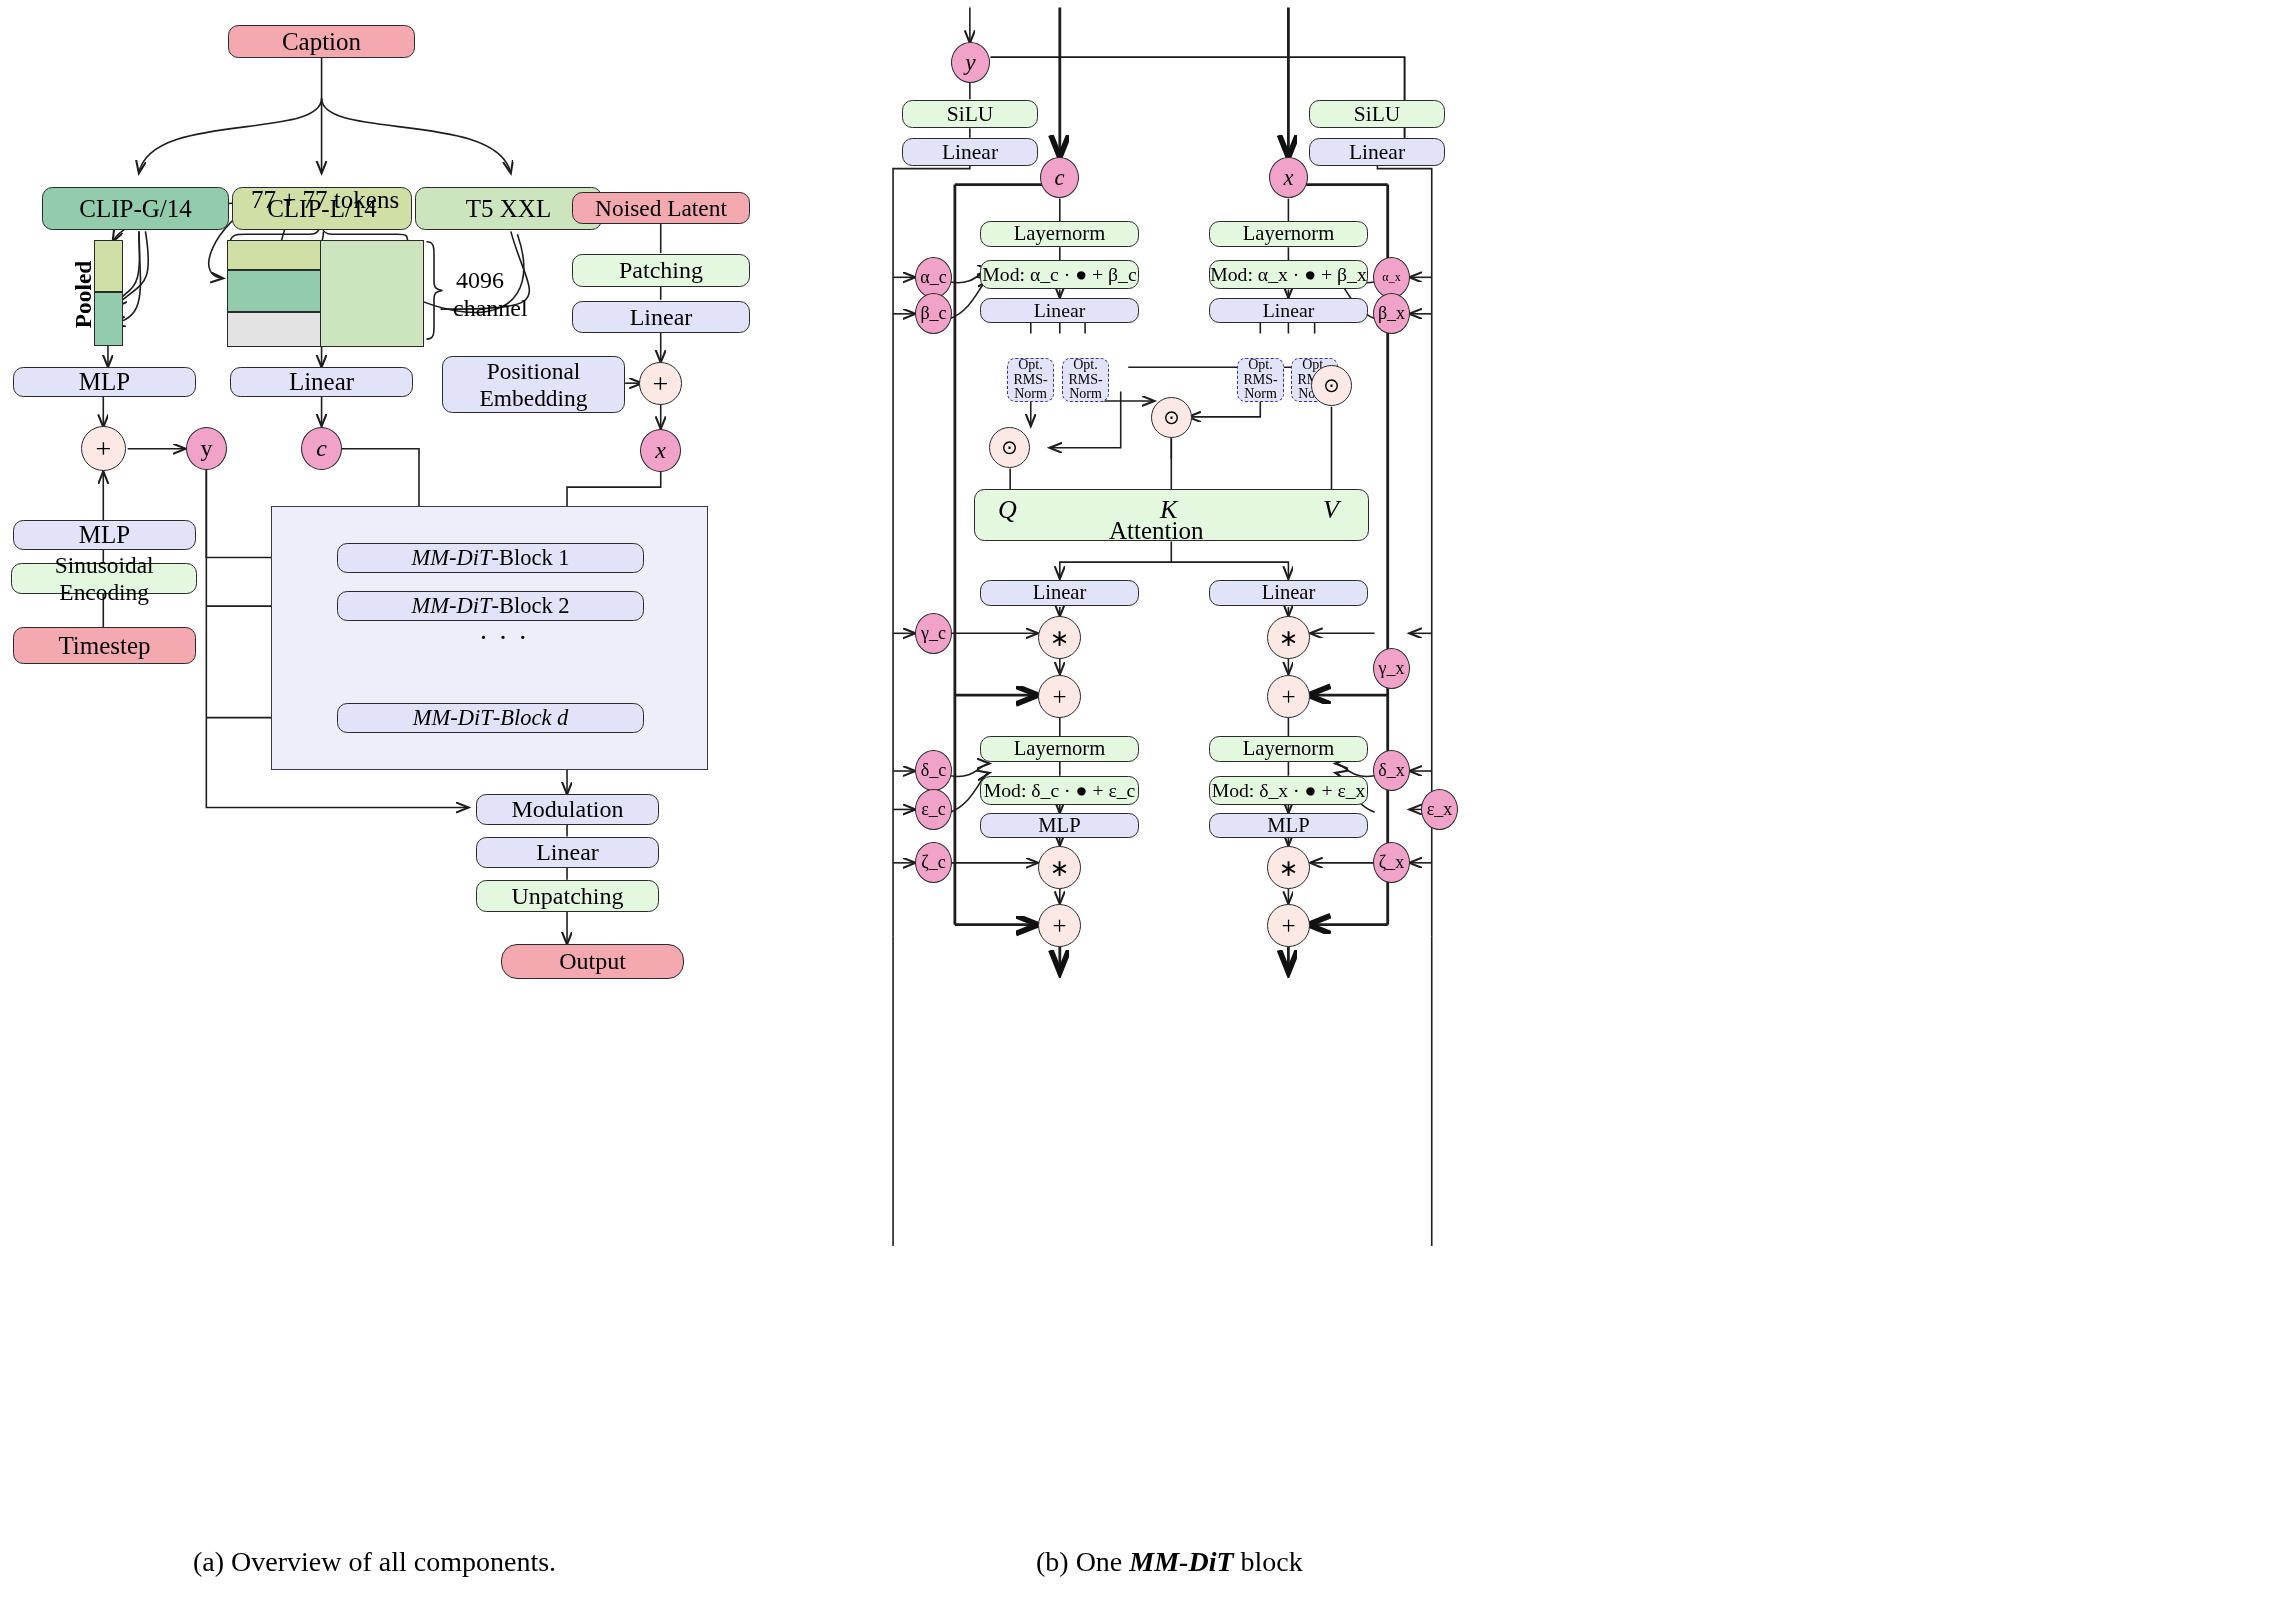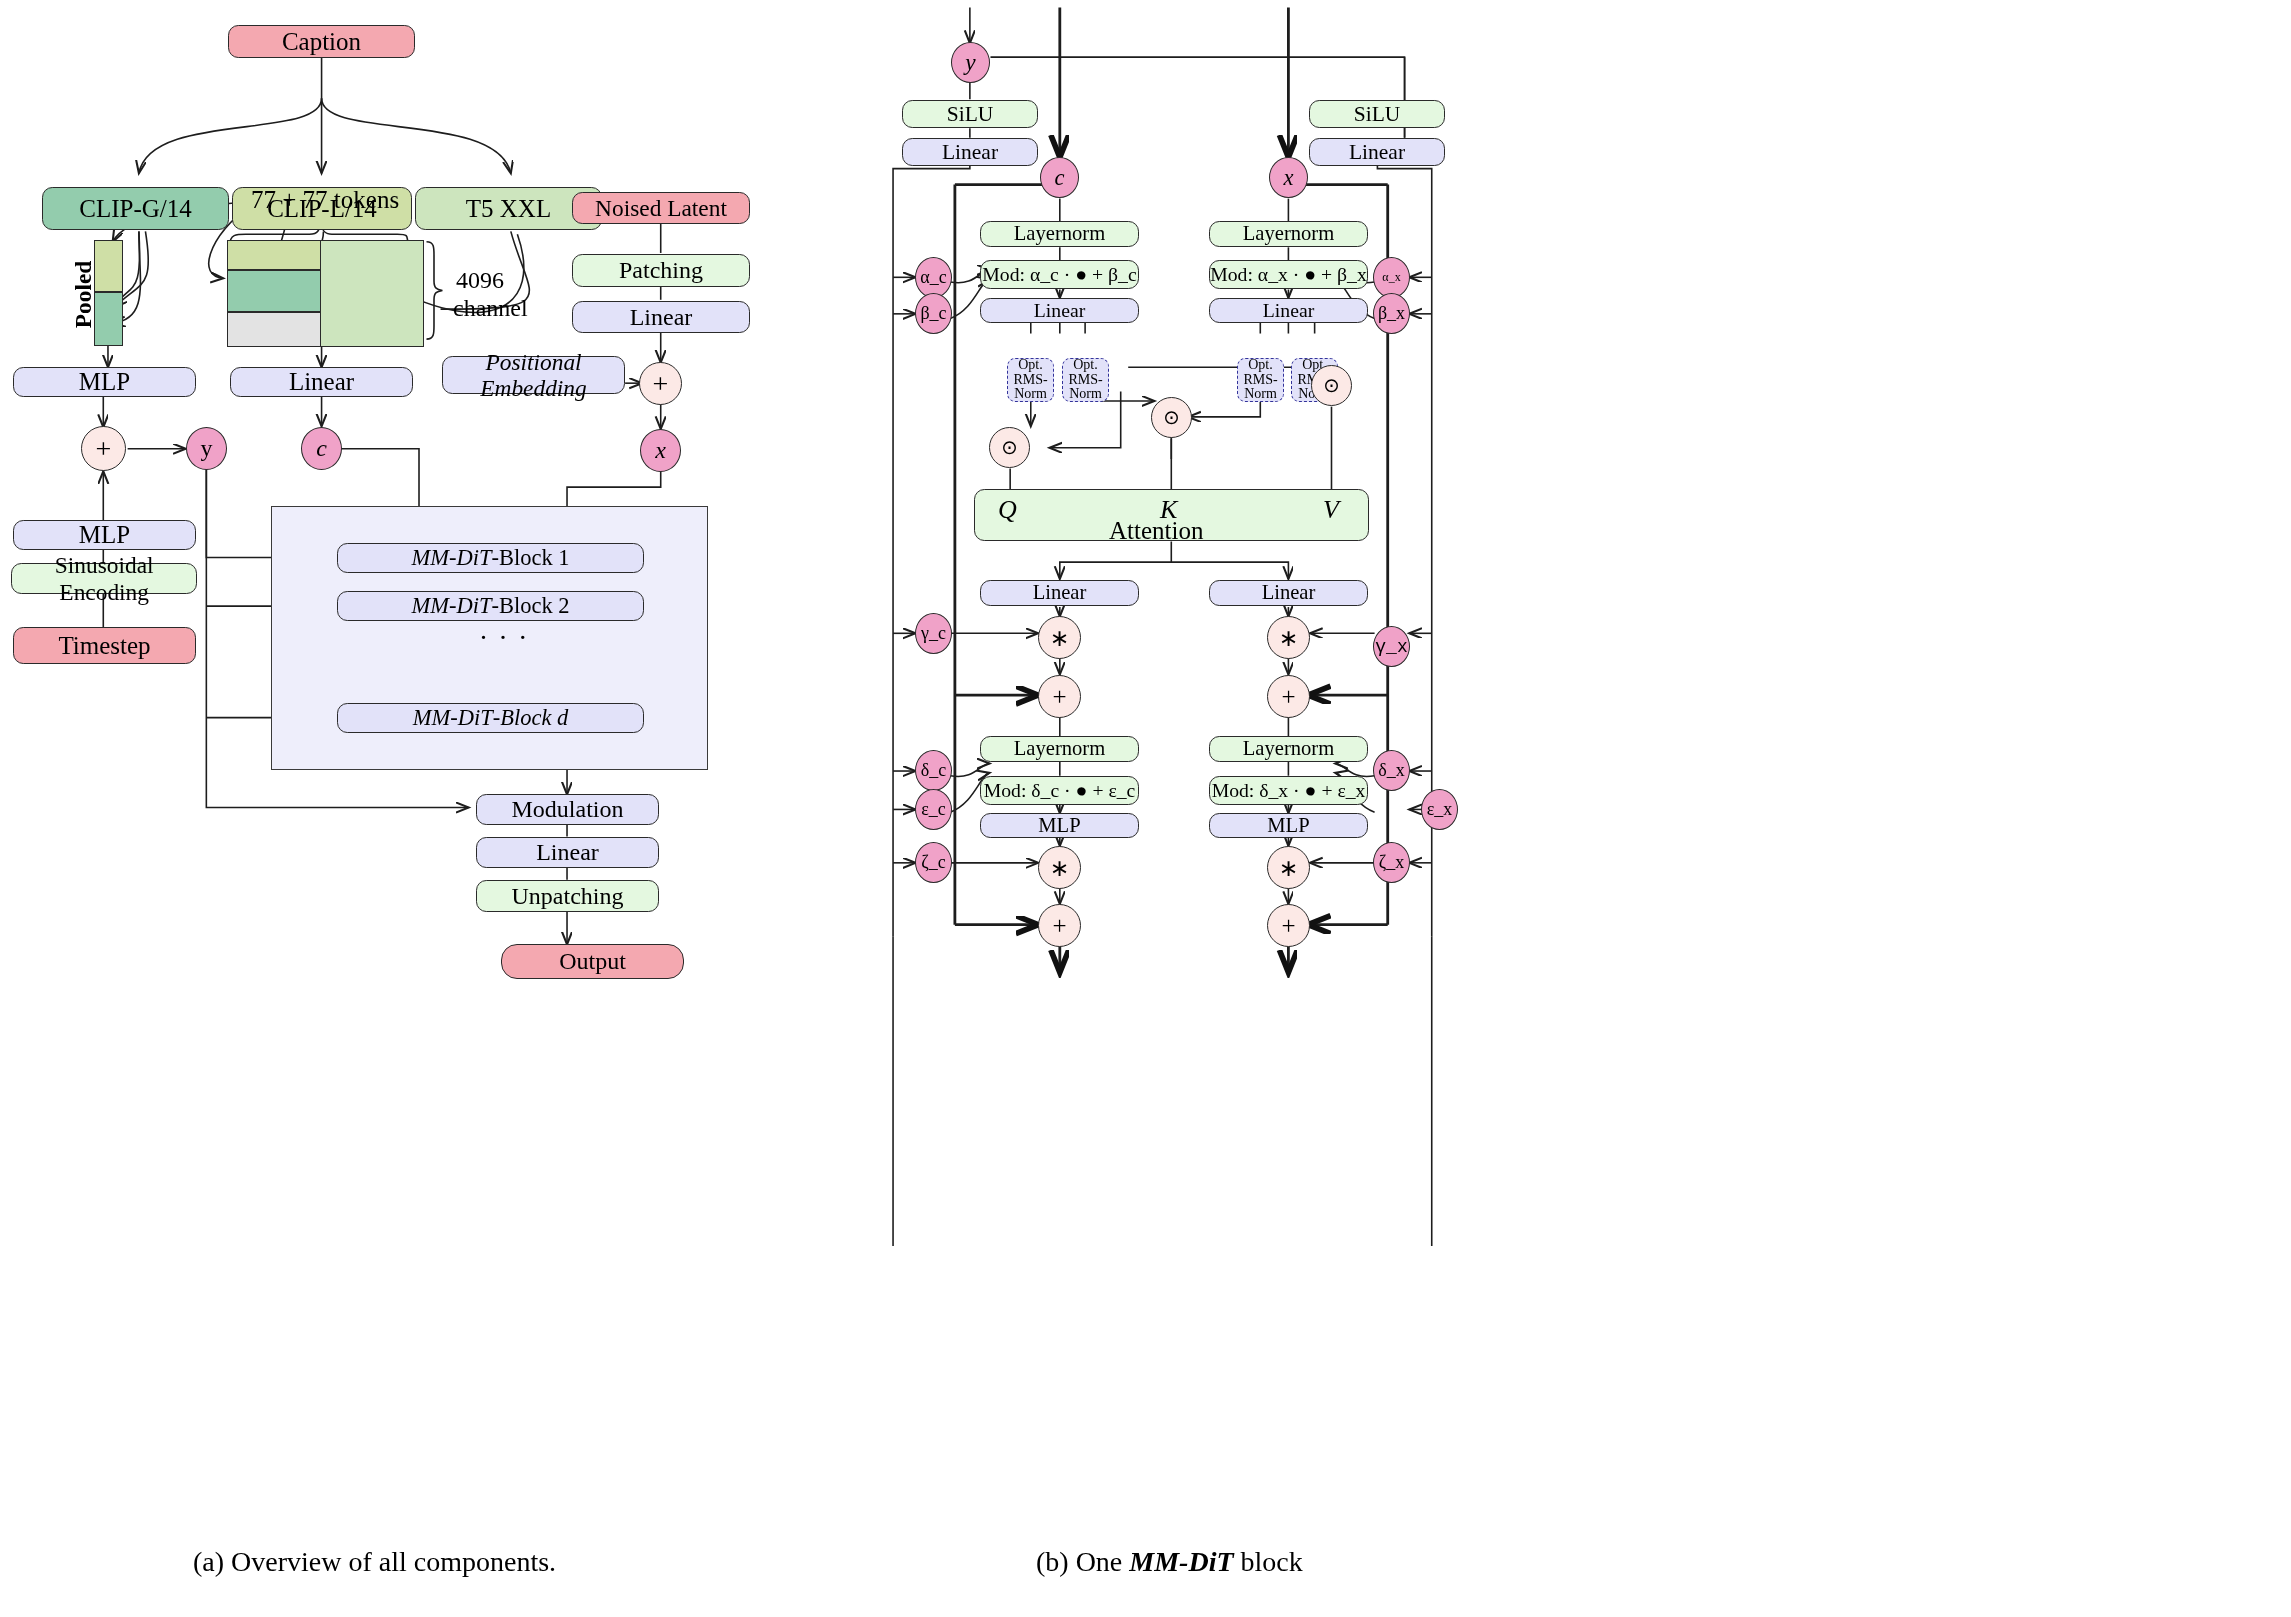--- a/index.html
+++ b/index.html
@@ -250,21 +250,21 @@
   <div class="ell pink" style="left:301px;top:427px;width:41px;height:43px;font-size:24px;font-style:italic;">c</div>
 
   <div class="node lav" style="left:13px;top:520px;width:183px;height:30px;font-size:25px;">MLP</div>
   <div class="node green" style="left:11.2px;top:563px;width:186px;height:31px;font-size:23.4px;">Sinusoidal Encoding</div>
   <div class="node rose" style="left:13px;top:627px;width:183px;height:37px;font-size:25px;">Timestep</div>
 
   <div class="node rose" style="left:572px;top:192px;width:178px;height:32px;font-size:23.4px;">Noised Latent</div>
   <div class="node green" style="left:572px;top:254px;width:178px;height:33px;font-size:24px;">Patching</div>
   <div class="node lav" style="left:572px;top:301px;width:178px;height:32px;font-size:24px;">Linear</div>
 
-  <div class="node lav" style="left:442px;top:356px;width:183px;height:38px;font-size:23.4px;flex-direction:column;font-style:italic;">
+  <div class="node lav" style="left:442px;top:356px;width:183px;height:57px;font-size:23.4px;flex-direction:column;">
     <span>Positional</span>
     <span>Embedding</span>
   </div>
   <div class="ell blush" style="left:639px;top:362px;width:43px;height:43px;">
       <span class="bigop">+</span>
     </div>
   <div class="ell pink" style="left:640px;top:429px;width:41px;height:43px;font-size:24px;font-style:italic;">x</div>
 
   <div class="lav-area" style="position:absolute;left:271px;top:506px;width:435px;height:262px;"></div>
 
@@ -361,21 +361,21 @@
 
   <div class="ell pink" style="left:915px;top:257px;width:37px;height:41px;font-size:18px;">α_c</div>
   <div class="ell pink" style="left:915px;top:293px;width:37px;height:41px;font-size:18px;">β_c</div>
   <div class="ell pink" style="left:915px;top:613px;width:37px;height:41px;font-size:18px;">γ_c</div>
   <div class="ell pink" style="left:915px;top:750px;width:37px;height:41px;font-size:18px;">δ_c</div>
   <div class="ell pink" style="left:915px;top:789px;width:37px;height:41px;font-size:18px;">ε_c</div>
   <div class="ell pink" style="left:915px;top:842px;width:37px;height:41px;font-size:18px;">ζ_c</div>
 
   <div class="ell pink" style="left:1373px;top:257px;width:37px;height:41px;font-size:12px;">α_x</div>
   <div class="ell pink" style="left:1373px;top:293px;width:37px;height:41px;font-size:18px;">β_x</div>
-  <div class="ell pink" style="left:1373px;top:626px;width:37px;height:41px;font-size:18px;font-family:Liberation Mono, monospace;">γ_x</div>
+  <div class="ell pink" style="left:1373px;top:648px;width:37px;height:41px;font-size:18px;">γ_x</div>
   <div class="ell pink" style="left:1373px;top:750px;width:37px;height:41px;font-size:18px;">δ_x</div>
   <div class="ell pink" style="left:1373px;top:789px;width:37px;height:41px;font-size:18px;margin-left:48px;">ε_x</div>
   <div class="ell pink" style="left:1373px;top:842px;width:37px;height:41px;font-size:18px;">ζ_x</div>
 
   <div class="cap" style="left:1036px;top:1546px;">
     <span>(b) One </span><span class="it" style="font-weight:bold;">MM-DiT</span><span> block</span>
   </div>
 
 </div>
 

